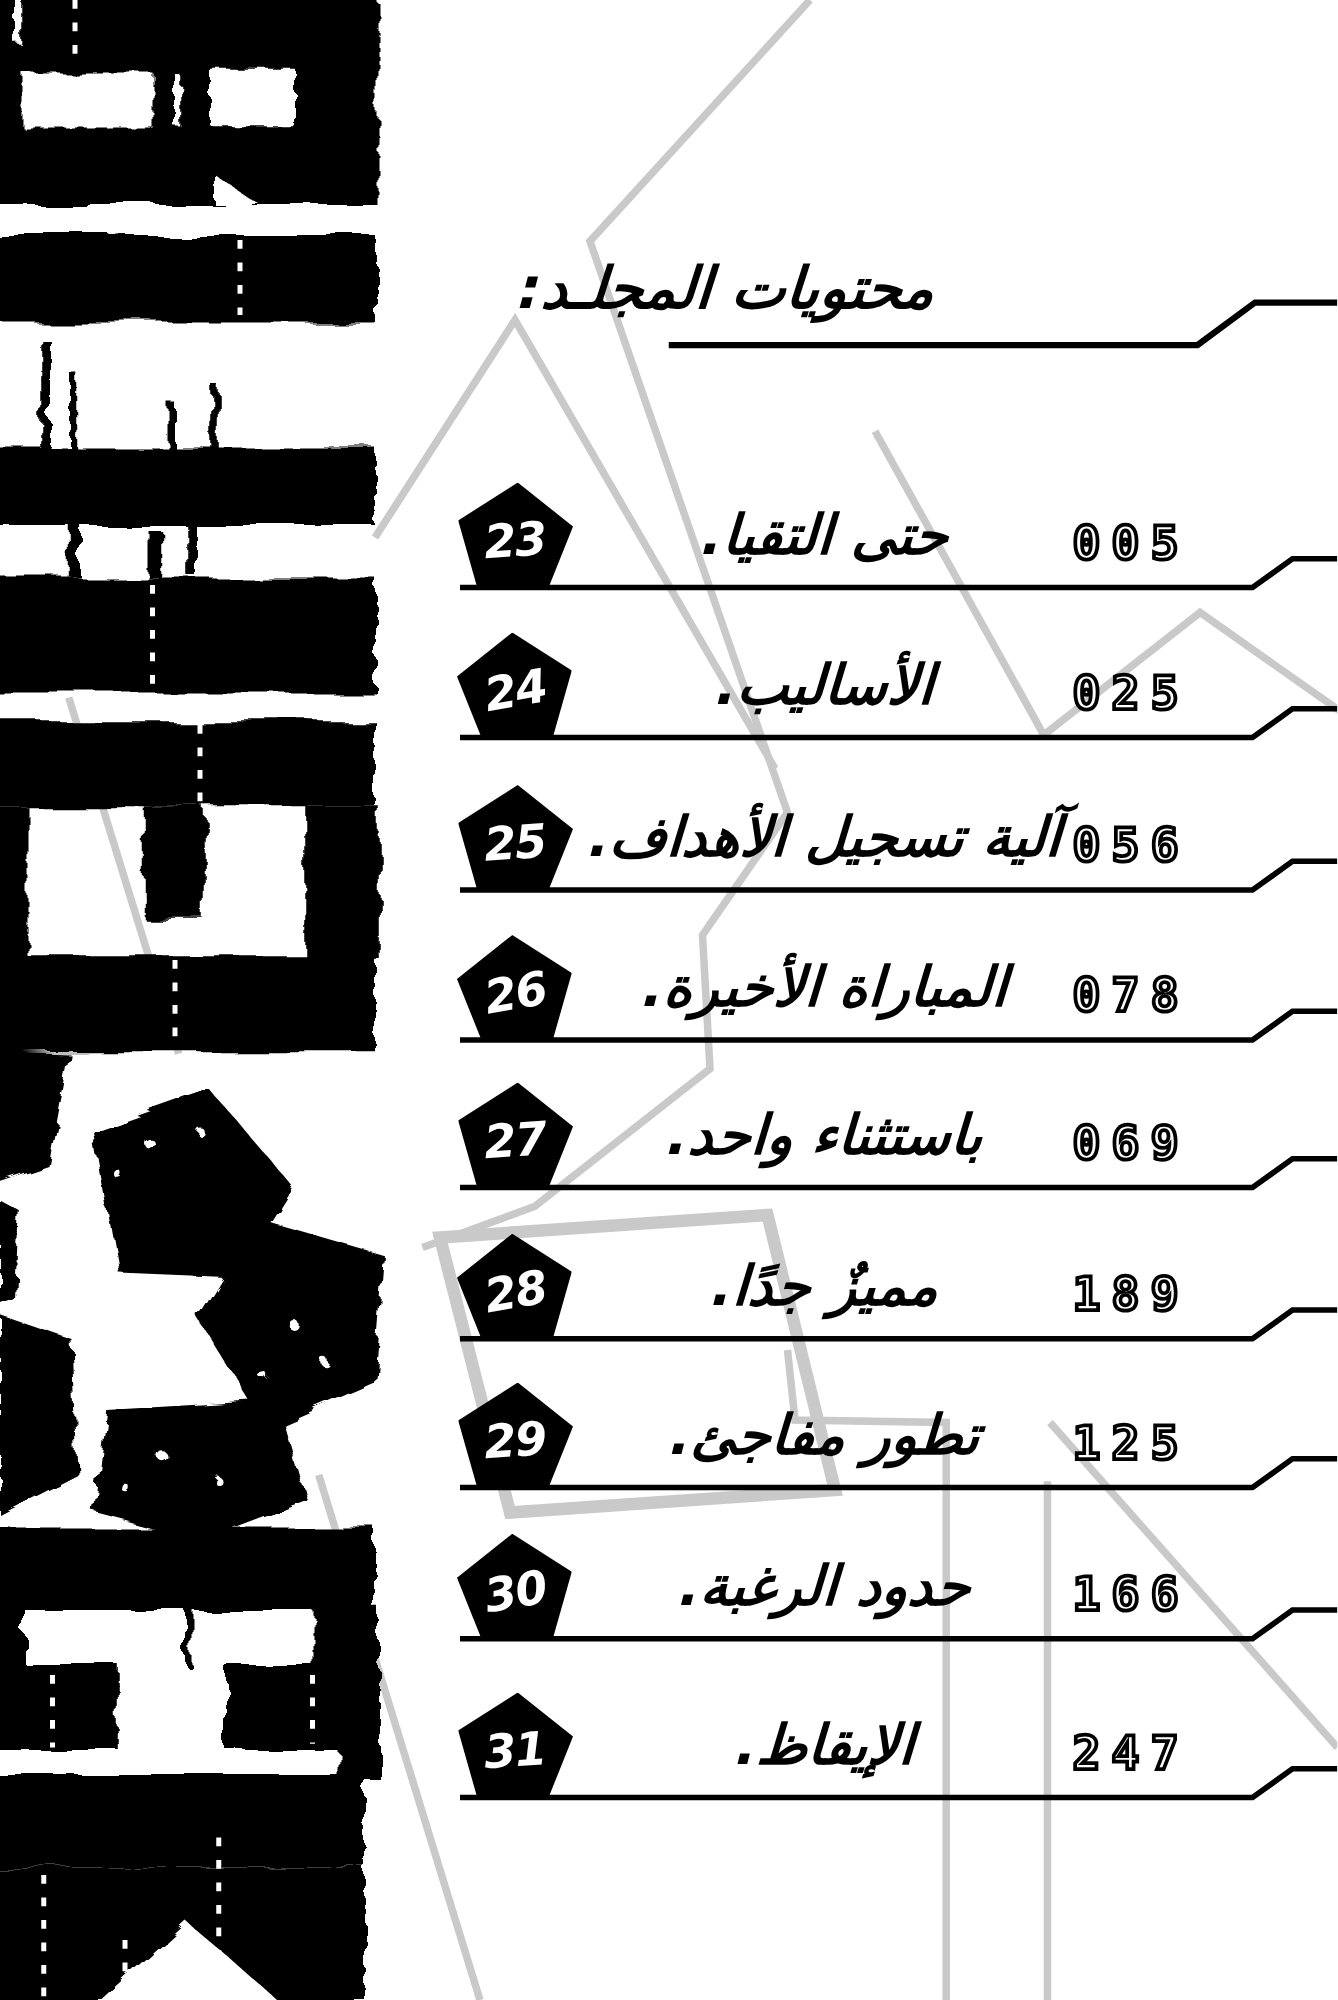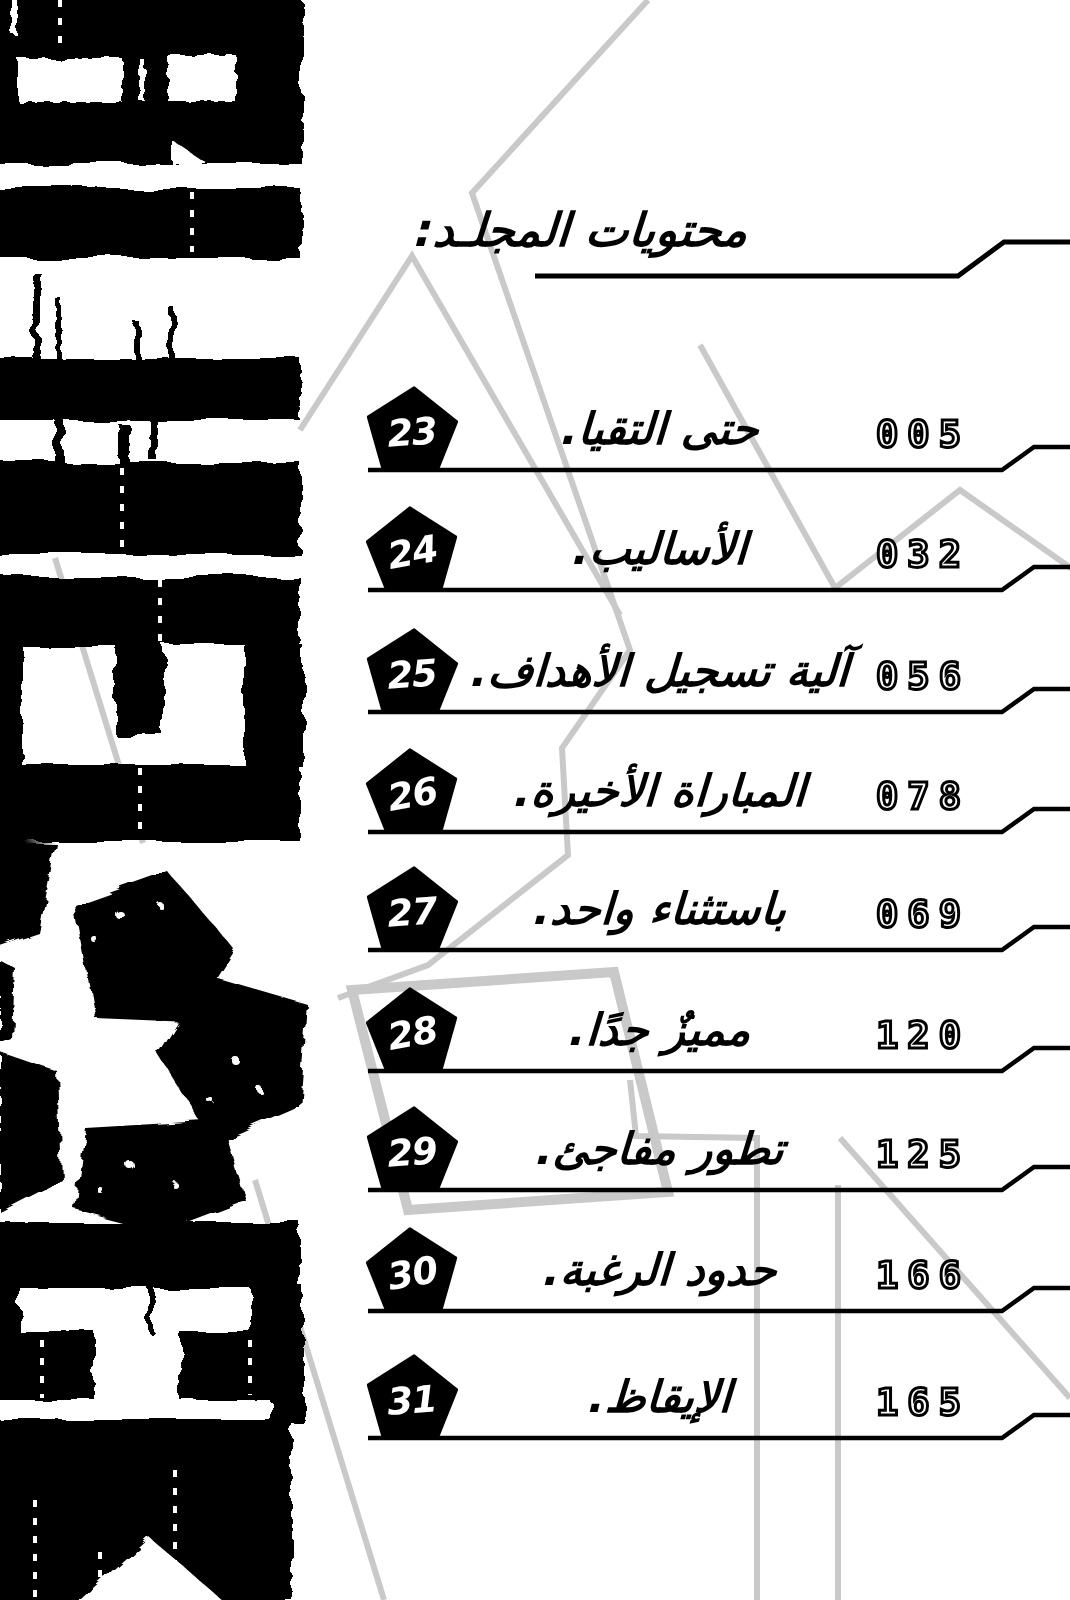--- a/index.html
+++ b/index.html
@@ -31,21 +31,21 @@
     transform:rotate(-7deg);padding-top:8px;letter-spacing:-1px;
   }
   .chap-title{
     position:absolute;left:420px;top:26px;width:480px;height:64px;
     direction:rtl;display:flex;align-items:center;justify-content:center;
     font-size:44px;font-weight:700;white-space:nowrap;
     font-style:italic;transform:skewX(-3deg);
   }
   .page-num{
     position:absolute;right:82px;top:40px;width:130px;height:50px;line-height:50px;
-    text-align:center;font-family:"DejaVu Sans Mono",monospace;
+    text-align:left;font-family:"DejaVu Sans Mono",monospace;
     font-size:37px;font-weight:700;letter-spacing:9px;
     color:#fff;-webkit-text-stroke:3px #000;
   }
 </style>
 </head>
 <body>
 
 <div class="page">
 
   <svg class="bg" viewBox="0 0 1070 1600" aria-hidden="true">
@@ -167,21 +167,21 @@
       </div>
       <div class="chap-title">حتى التقيا.</div>
       <div class="page-num">005</div>
     </div>
 
     <div class="toc-row" style="top: 490px;">
       <div class="badge">
         <span class="num">24</span>
       </div>
       <div class="chap-title">الأساليب.</div>
-      <div class="page-num">032</div>
+      <div class="page-num">025</div>
     </div>
 
     <div class="toc-row" style="top: 612px;">
       <div class="badge">
         <span class="num">25</span>
       </div>
       <div class="chap-title">آلية تسجيل الأهداف.</div>
       <div class="page-num">056</div>
     </div>
 
@@ -199,21 +199,21 @@
       </div>
       <div class="chap-title">باستثناء واحد.</div>
       <div class="page-num">069</div>
     </div>
 
     <div class="toc-row" style="top: 971px;">
       <div class="badge">
         <span class="num">28</span>
       </div>
       <div class="chap-title">مميزٌ جدًا.</div>
-      <div class="page-num">120</div>
+      <div class="page-num">189</div>
     </div>
 
     <div class="toc-row" style="top: 1090px;">
       <div class="badge">
         <span class="num">29</span>
       </div>
       <div class="chap-title">تطور مفاجئ.</div>
       <div class="page-num">125</div>
     </div>
 
@@ -223,17 +223,17 @@
       </div>
       <div class="chap-title">حدود الرغبة.</div>
       <div class="page-num">166</div>
     </div>
 
     <div class="toc-row" style="top: 1338px;">
       <div class="badge">
         <span class="num">31</span>
       </div>
       <div class="chap-title">الإيقاظ.</div>
-      <div class="page-num">165</div>
+      <div class="page-num">247</div>
     </div>
   </div>
 
 </div>
 
 </body></html>

